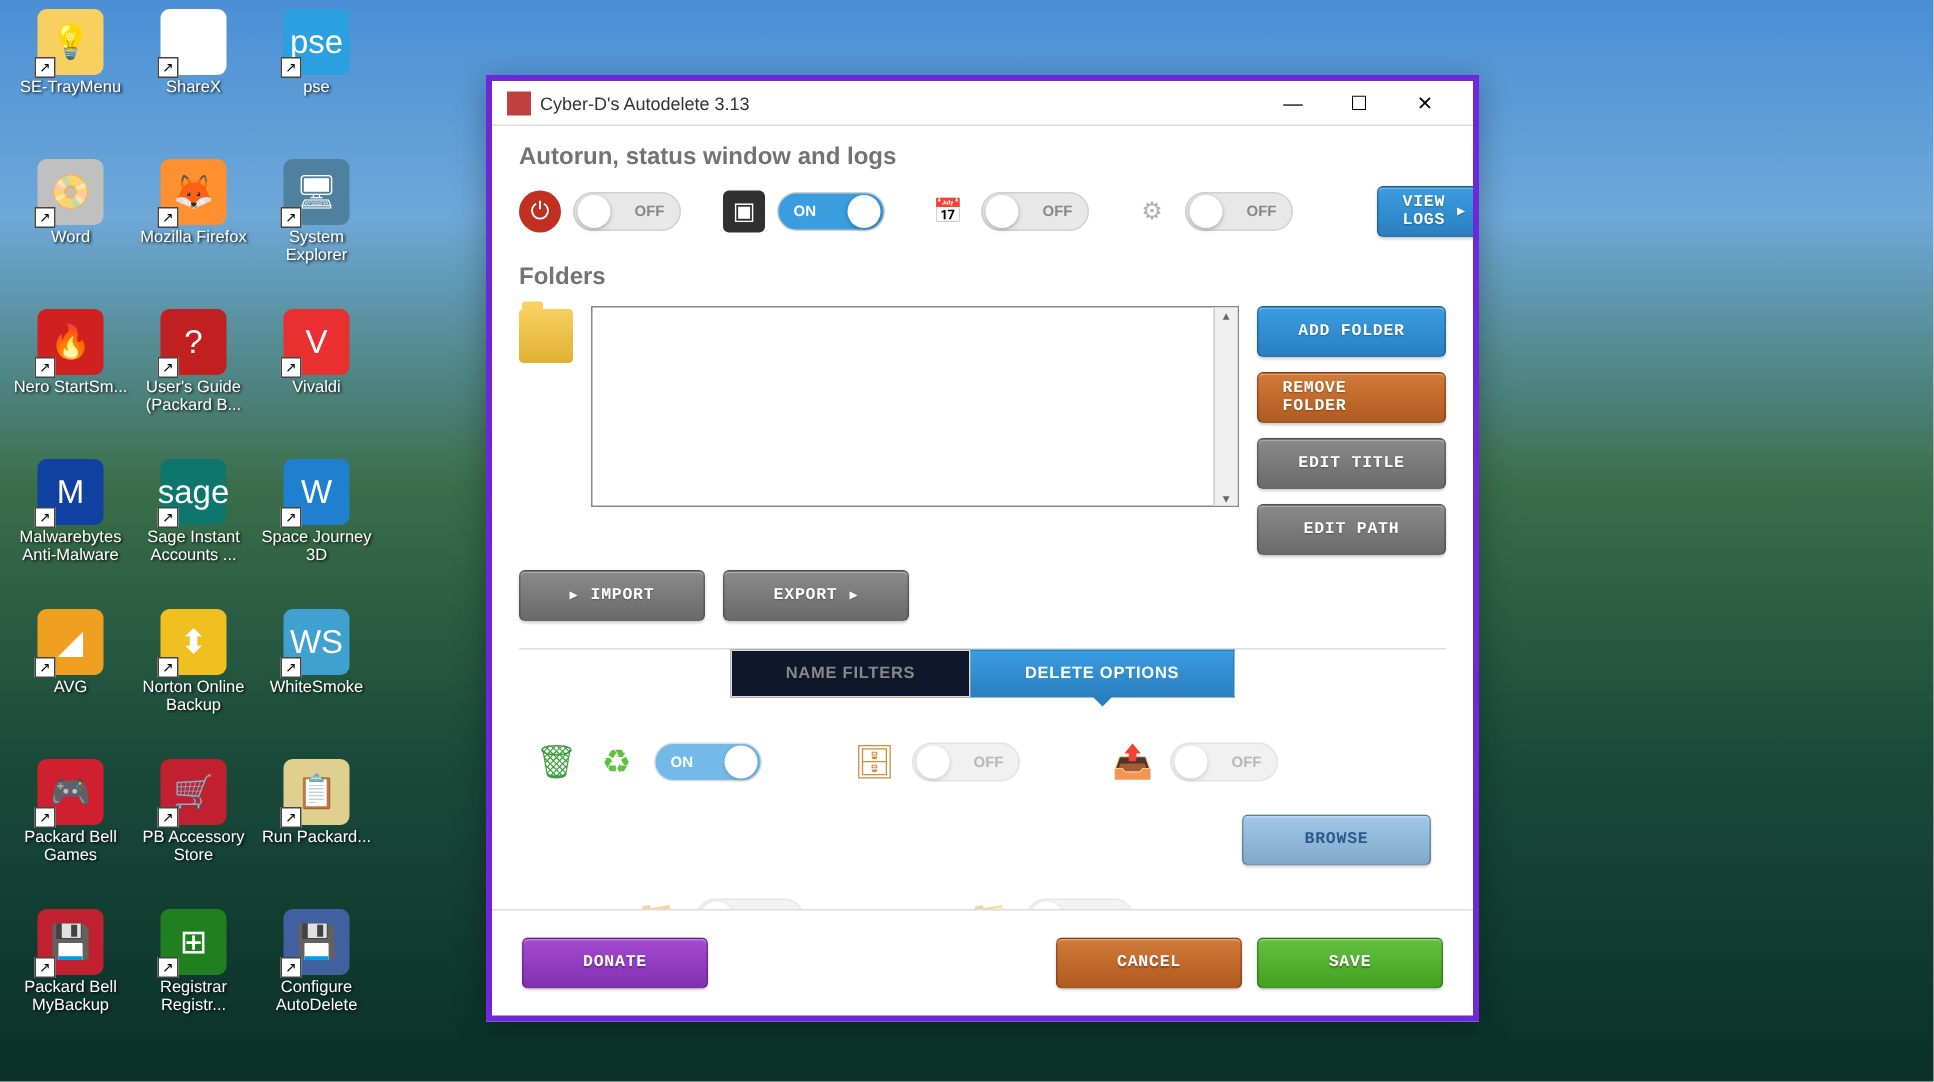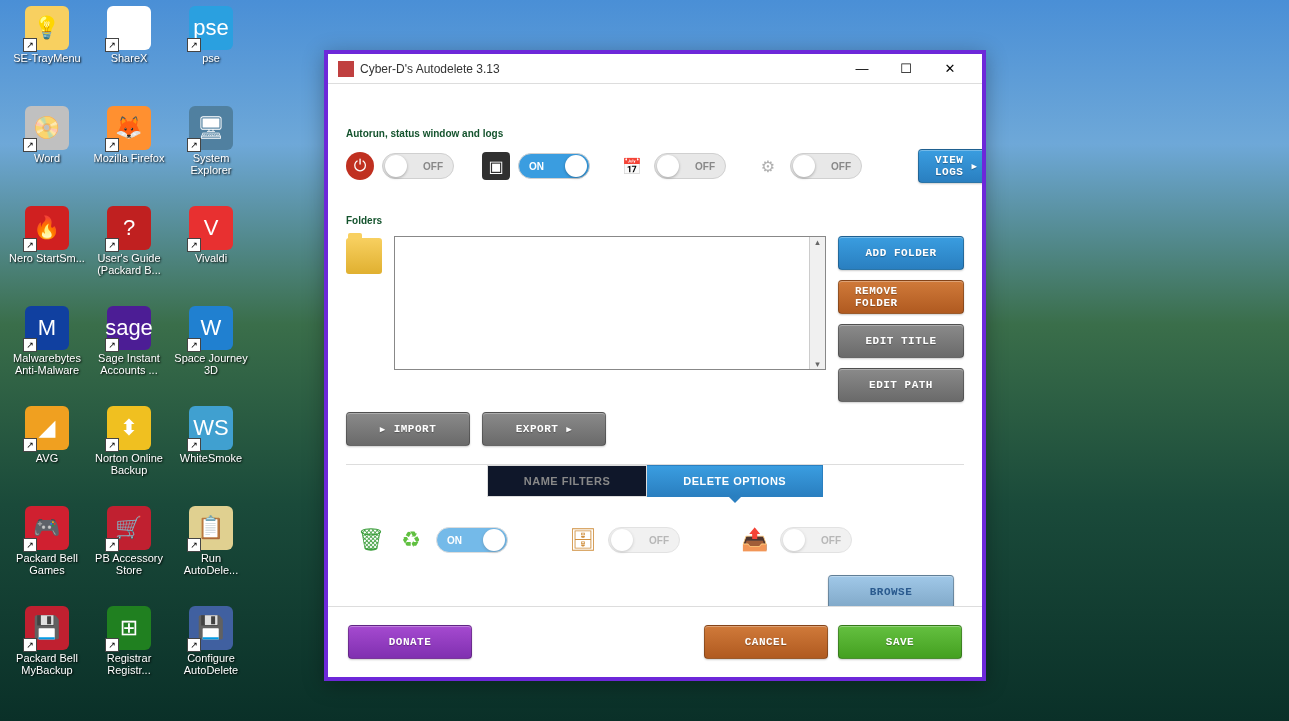--- a/index.html
+++ b/index.html
@@ -23,21 +23,21 @@
   background: #fff; border: 4px solid #6d28d9; box-shadow: 0 4px 20px rgba(0,0,0,0.3);
   display: flex; flex-direction: column;
 }
 .titlebar { height: 30px; display: flex; align-items: center; padding: 0 10px; border-bottom: 1px solid #ddd; }
 .titlebar .appicon { width: 16px; height: 16px; background: #c04040; margin-right: 6px; }
 .titlebar .title { font-size: 12px; color: #333; flex: 1; }
 .winctl { display: flex; gap: 0; }
 .winctl div { width: 44px; height: 28px; display: flex; align-items: center; justify-content: center; font-size: 13px; cursor: pointer; }
 
 .content { flex: 1; padding: 12px 18px; overflow: hidden; }
-.section-title { color: #14532d; font-weight: 600; font-size: 10px; margin-bottom: 10px; margin-top: 32px; }
+.section-title { color: #737373; font-weight: 600; font-size: 16px; margin-bottom: 10px; }
 
 
 .toggles { display: flex; align-items: center; gap: 28px; margin-bottom: 18px; }
 .toggle-group { display: flex; align-items: center; gap: 8px; }
 .ticon { width: 28px; height: 28px; border-radius: 50%; display: flex; align-items: center; justify-content: center; color: #fff; font-size: 16px; }
 .switch { width: 72px; height: 26px; border-radius: 13px; background: #e8e8e8; position: relative; display: flex; align-items: center; cursor: pointer; border: 1px solid #d0d0d0; }
 .switch .knob { width: 22px; height: 22px; border-radius: 50%; background: #fff; box-shadow: 0 1px 3px rgba(0,0,0,0.3); position: absolute; }
 .switch.off .knob { left: 2px; }
 .switch.on { background: #3a9de0; }
 .switch.on .knob { right: 2px; }
@@ -156,21 +156,21 @@
         <div class="ilabel">Vivaldi</div>
       </div>
       <div class="dicon">
         <div class="ibox" style="background:#1040a0">
           <span>M</span>
           <div class="shortcut">↗</div>
         </div>
         <div class="ilabel">Malwarebytes Anti-Malware</div>
       </div>
       <div class="dicon">
-        <div class="ibox" style="background:#4c1d95">
+        <div class="ibox" style="background:#0f766e">
           <span>sage</span>
           <div class="shortcut">↗</div>
         </div>
         <div class="ilabel">Sage Instant Accounts ...</div>
       </div>
       <div class="dicon">
         <div class="ibox" style="background:#2080d0">
           <span>W</span>
           <div class="shortcut">↗</div>
         </div>
@@ -209,21 +209,21 @@
           <span>🛒</span>
           <div class="shortcut">↗</div>
         </div>
         <div class="ilabel">PB Accessory Store</div>
       </div>
       <div class="dicon">
         <div class="ibox" style="background:#e0d090">
           <span>📋</span>
           <div class="shortcut">↗</div>
         </div>
-        <div class="ilabel">Run AutoDele...</div>
+        <div class="ilabel">Run Packard...</div>
       </div>
       <div class="dicon">
         <div class="ibox" style="background:#c02030">
           <span>💾</span>
           <div class="shortcut">↗</div>
         </div>
         <div class="ilabel">Packard Bell MyBackup</div>
       </div>
       <div class="dicon">
         <div class="ibox" style="background:#208020">

